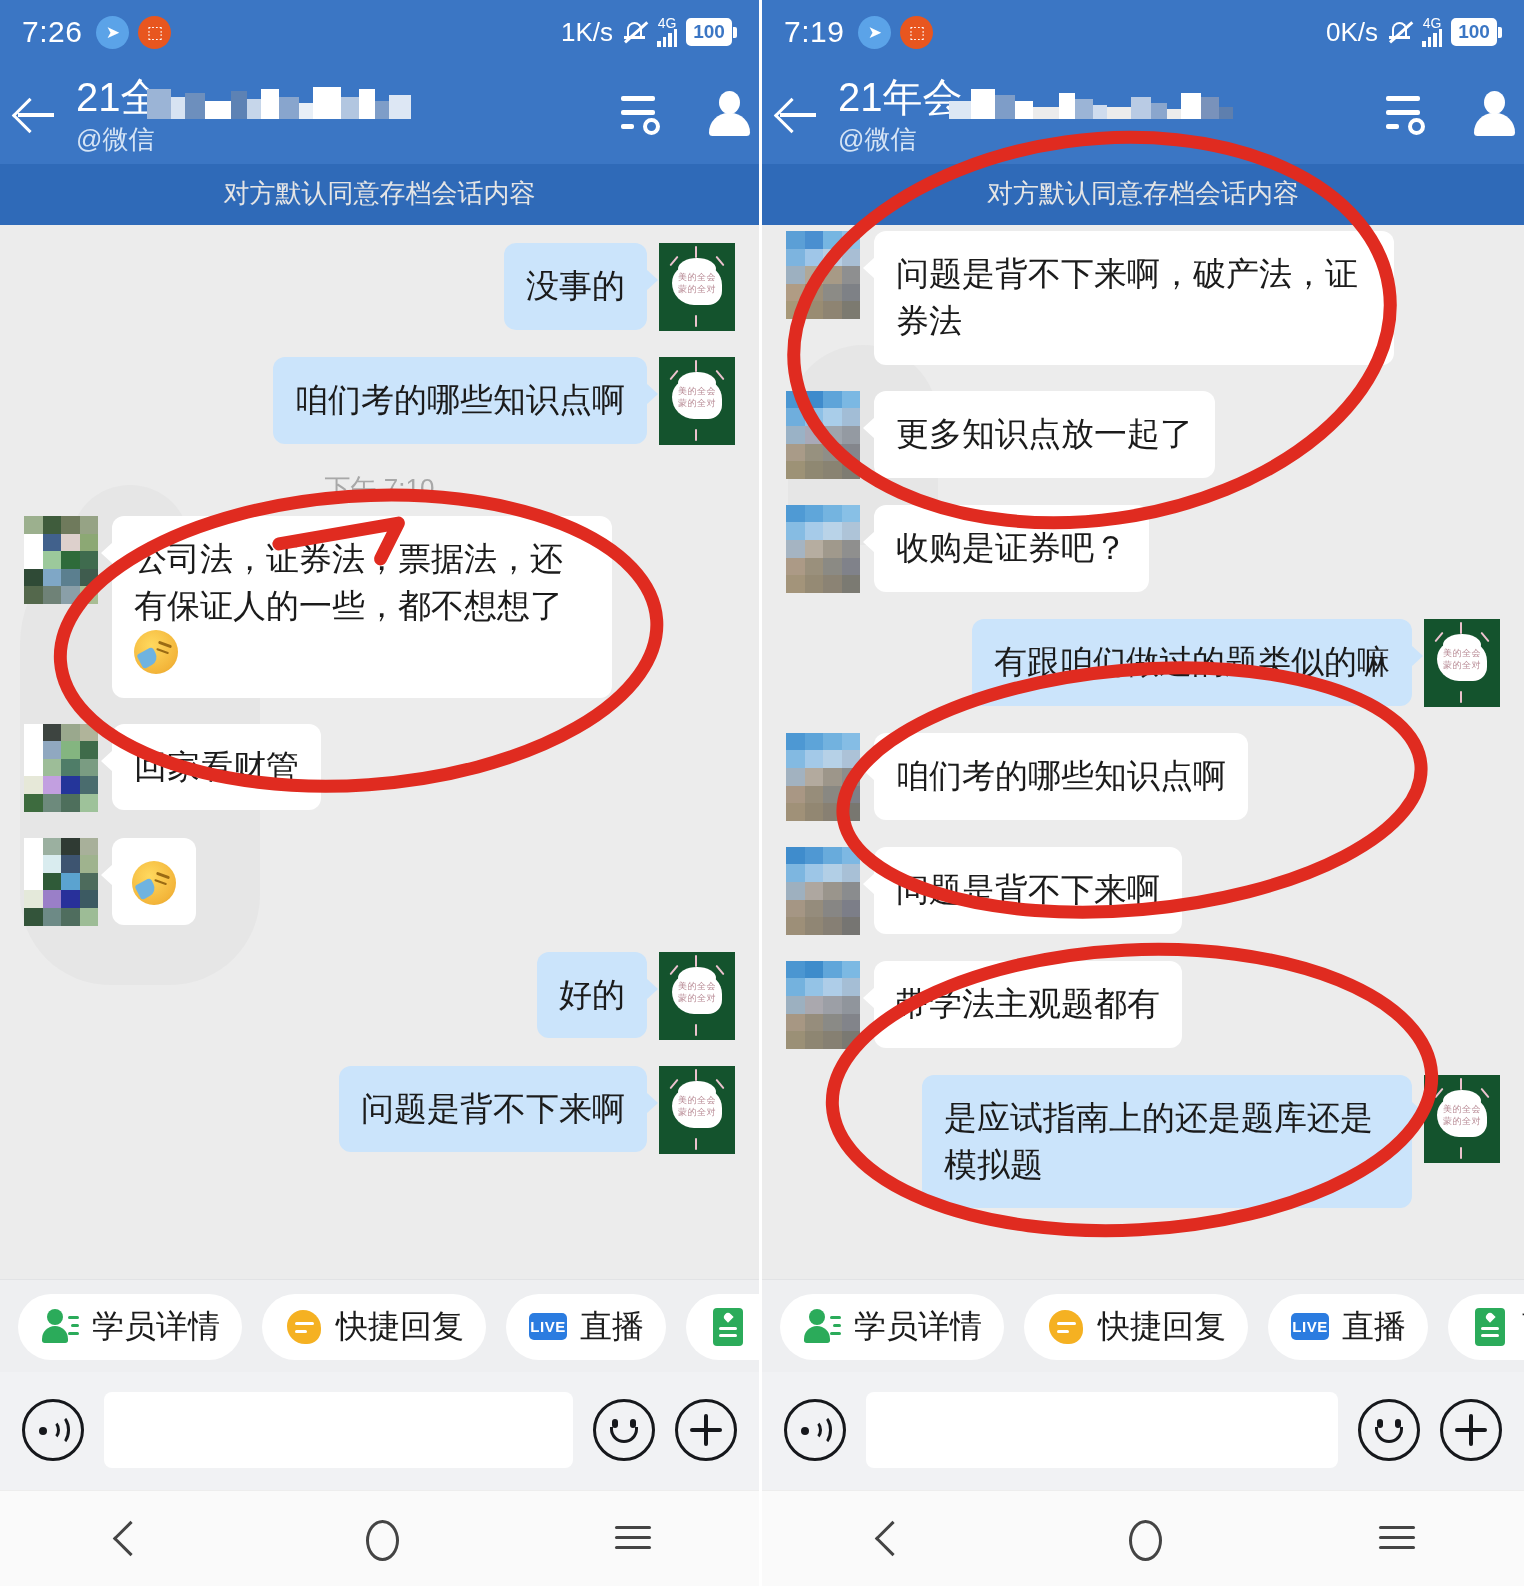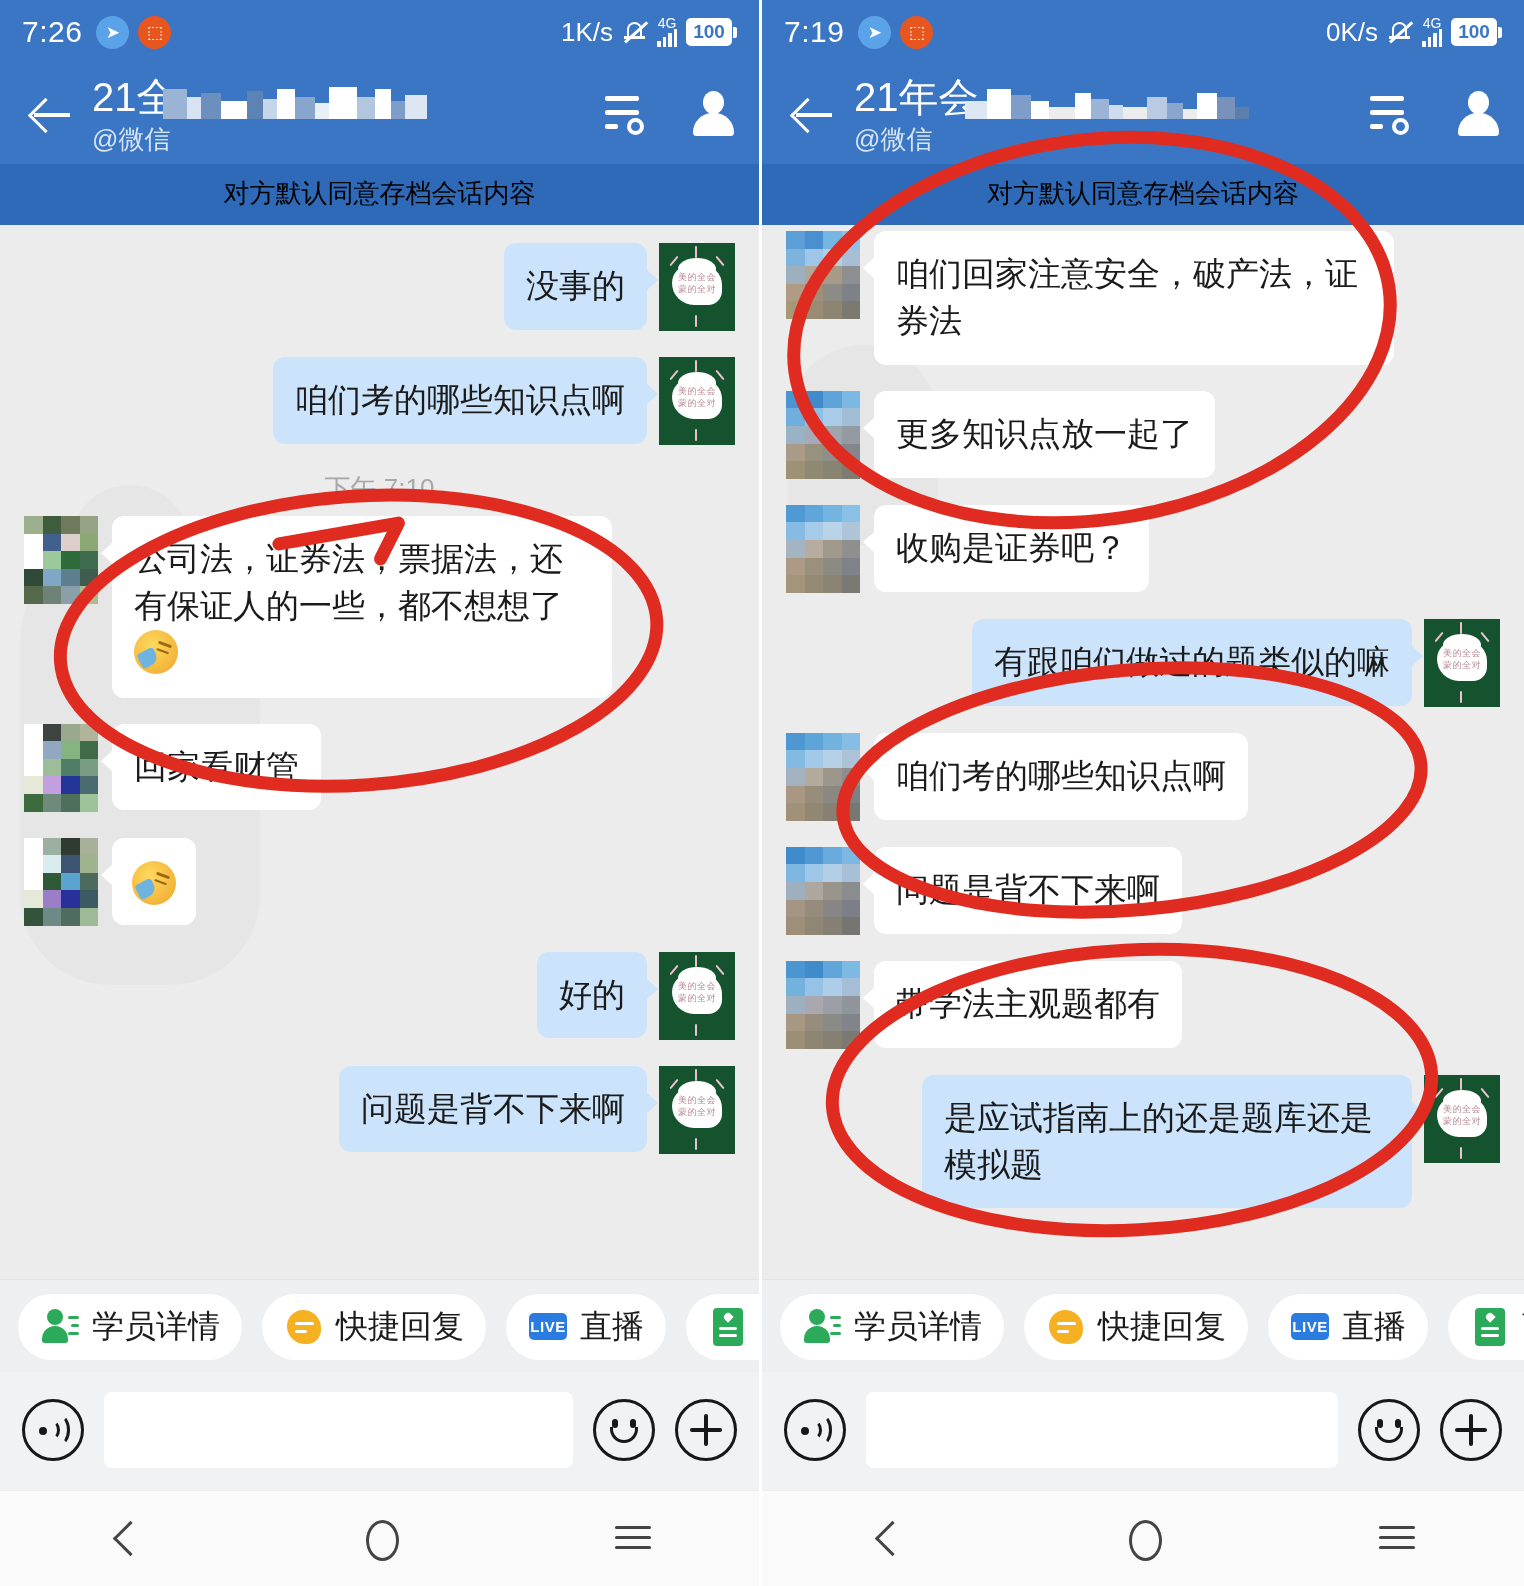--- a/index.html
+++ b/index.html
@@ -61,21 +61,21 @@
     border: 2.5px solid #fff; border-radius: 5px; padding: 1px 5px;
     font-size: 19px; color: #3b76c4; background: #fff; font-weight: bold;
     min-width: 46px; text-align: center;
   }
   .sb-batt-wrap { display: flex; align-items: center; }
   .sb-batt-nub { width: 4px; height: 11px; background: #fff; border-radius: 0 2px 2px 0; margin-left: 1px; }
 
   
   .appbar {
     background: #3b76c4; height: 100px;
-    display: flex; align-items: center; padding: 0 24px;
+    display: flex; align-items: center; padding: 0 8px;
     flex: 0 0 auto; position: relative;
   }
   .back-arrow {
     width: 54px; height: 54px; position: relative; flex: 0 0 auto; margin-right: 14px;
   }
   .back-arrow::before {
     content: ""; position: absolute; left: 10px; top: 26px;
     width: 36px; height: 3.5px; background: #fff;
   }
   .back-arrow::after {
@@ -108,21 +108,21 @@
     position: absolute; left: 12px; top: 0; width: 21px; height: 23px;
     background: #fff; border-radius: 50%;
   }
   .icon-person .body {
     position: absolute; left: 2px; top: 22px; width: 41px; height: 23px;
     background: #fff; border-radius: 22px 22px 4px 4px;
   }
 
   
   .notice {
-    background: #2f6ab8; color: #000000; font-size: 26px;
+    background: #2f6ab8; color: #e5e5e5; font-size: 26px;
     text-align: center; padding: 12px 0 14px; flex: 0 0 auto;
   }
 
   
   .chat {
     flex: 1 1 auto; background: #ececec; position: relative;
     padding: 18px 24px 8px; overflow: hidden;
   }
   .chat-wm {
     position: absolute; left: 20px; top: 300px; width: 240px; height: 460px;
@@ -707,21 +707,21 @@
             <span style="background:#b09c84"></span>
               <span style="background:#9d8f78"></span>
               <span style="background:#8c8b86"></span>
               <span style="background:#7e8186"></span>
             <span style="background:#a79878"></span>
               <span style="background:#998c72"></span>
               <span style="background:#8e8472"></span>
               <span style="background:#7c7a70"></span>
           </div>
         </div>
-        <div class="bubble in" style="max-width:520px">咱们回家注意安全，破产法，证券法</div>
+        <div class="bubble in" style="max-width:520px">问题是背不下来啊，破产法，证券法</div>
       </div>
 
       <div class="msg">
         <div class="avatar">
           <div class="avatar-mosaic" style="grid-template-columns:repeat(4,1fr);grid-template-rows:repeat(5,1fr)">
             <span style="background:#4a96d2"></span>
               <span style="background:#3f8bcc"></span>
               <span style="background:#5ea4d9"></span>
               <span style="background:#7bb8e3"></span>
             <span style="background:#6faedd"></span>

